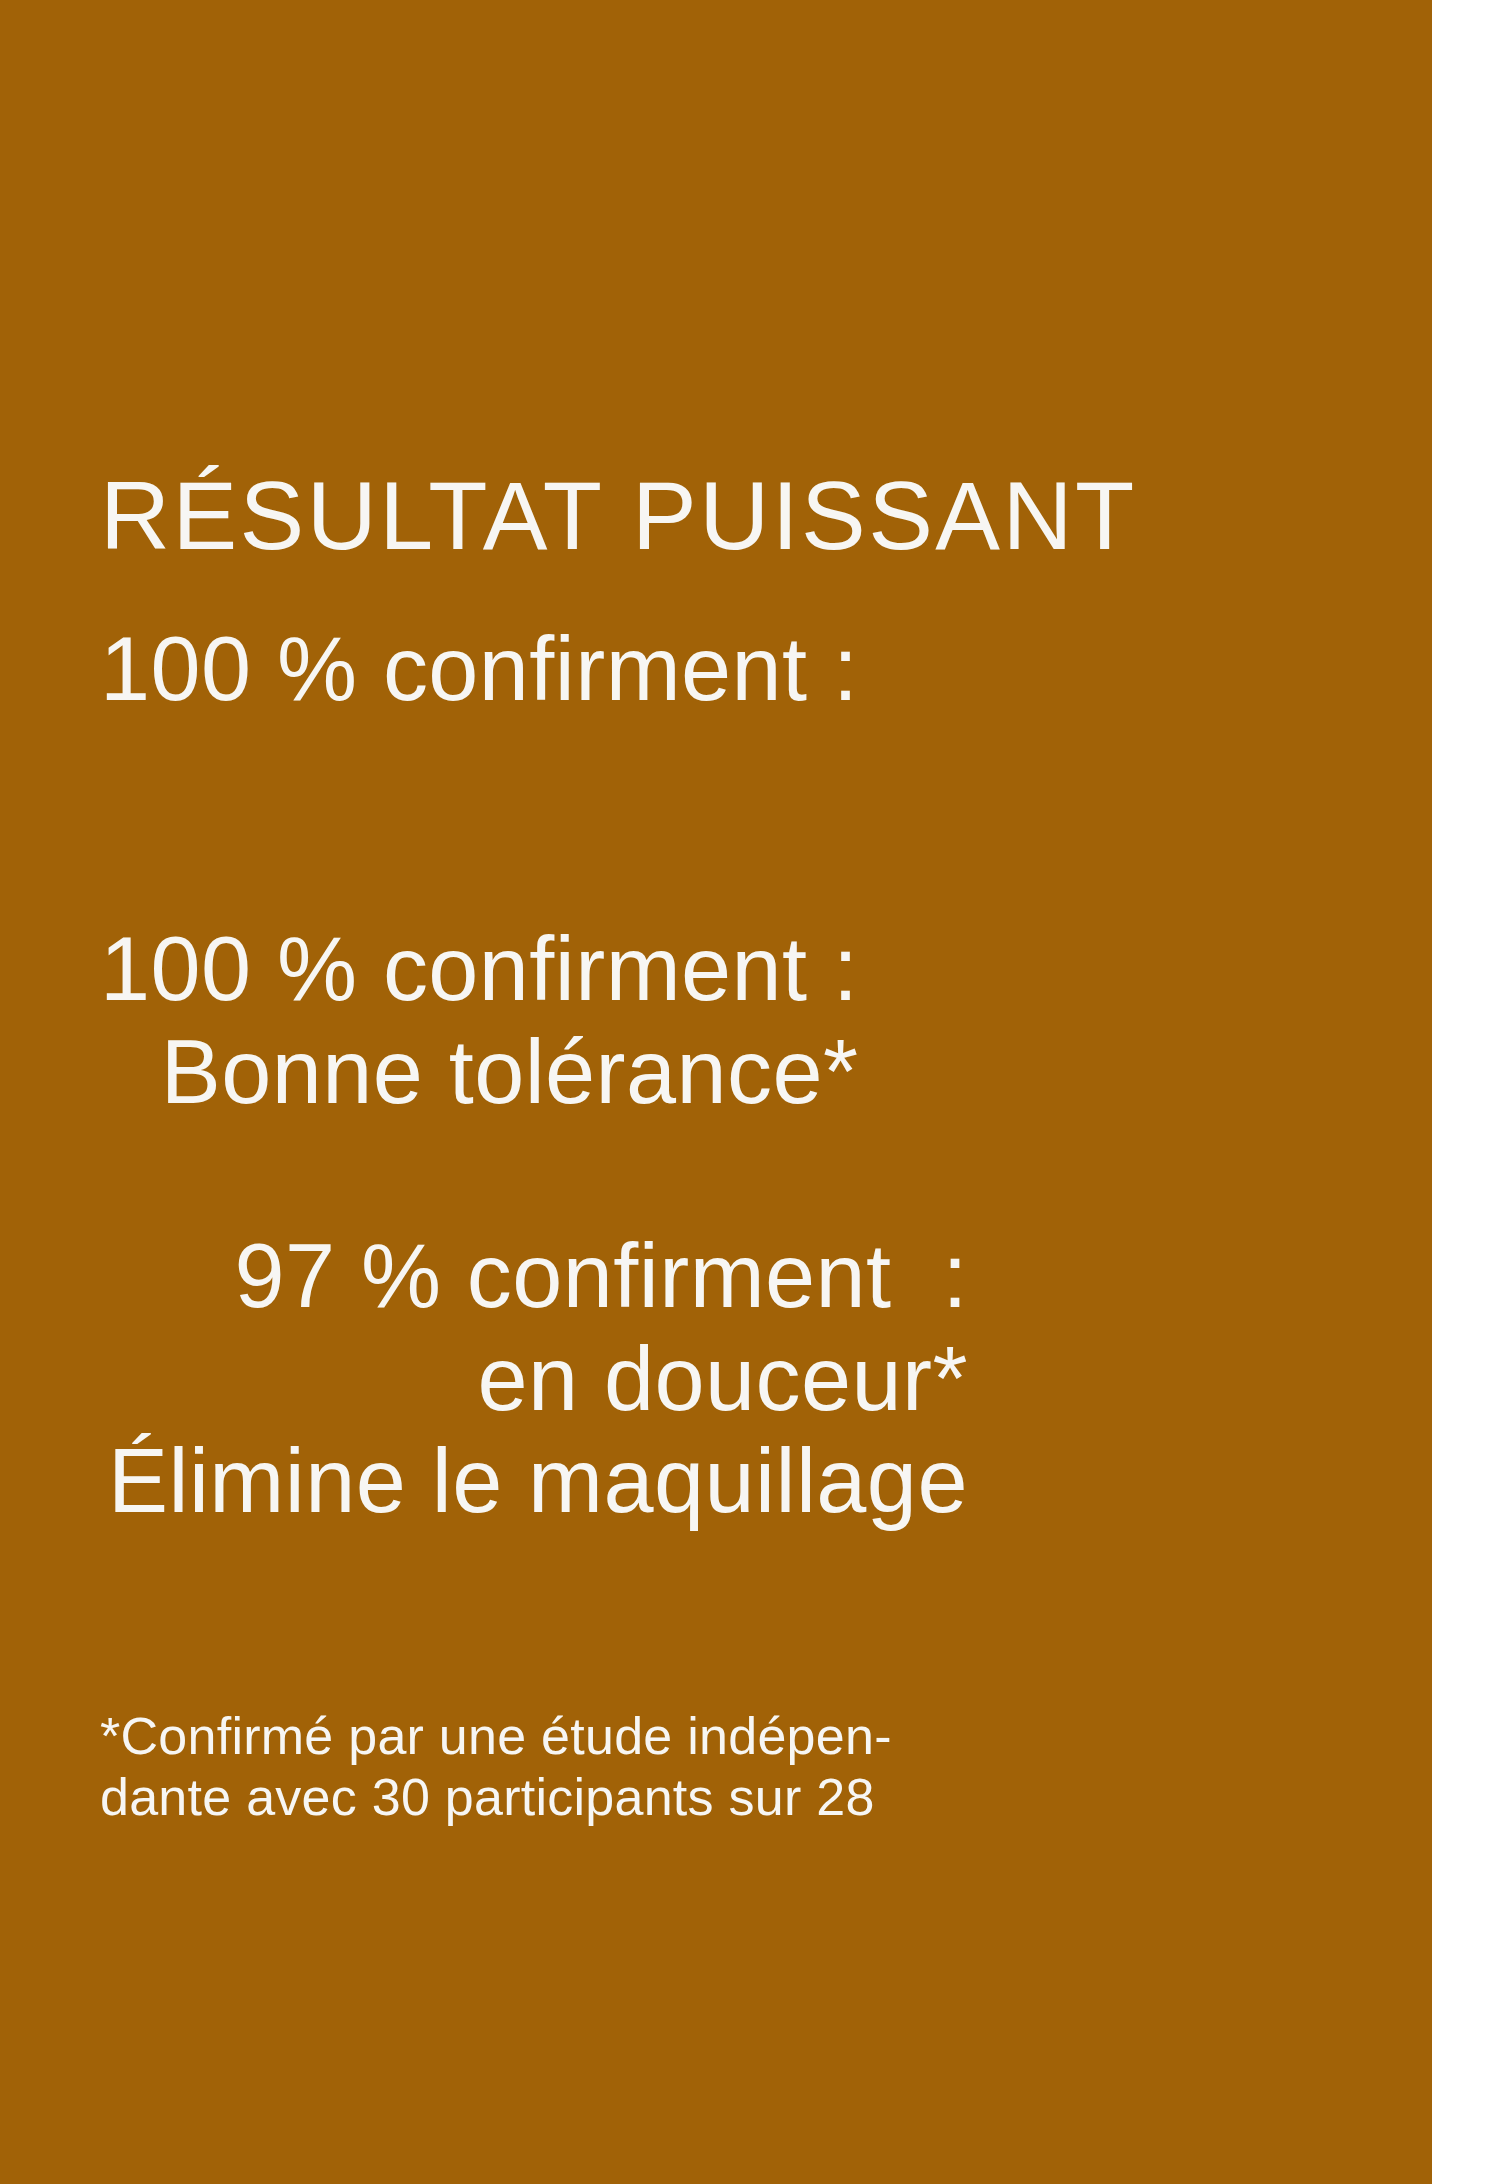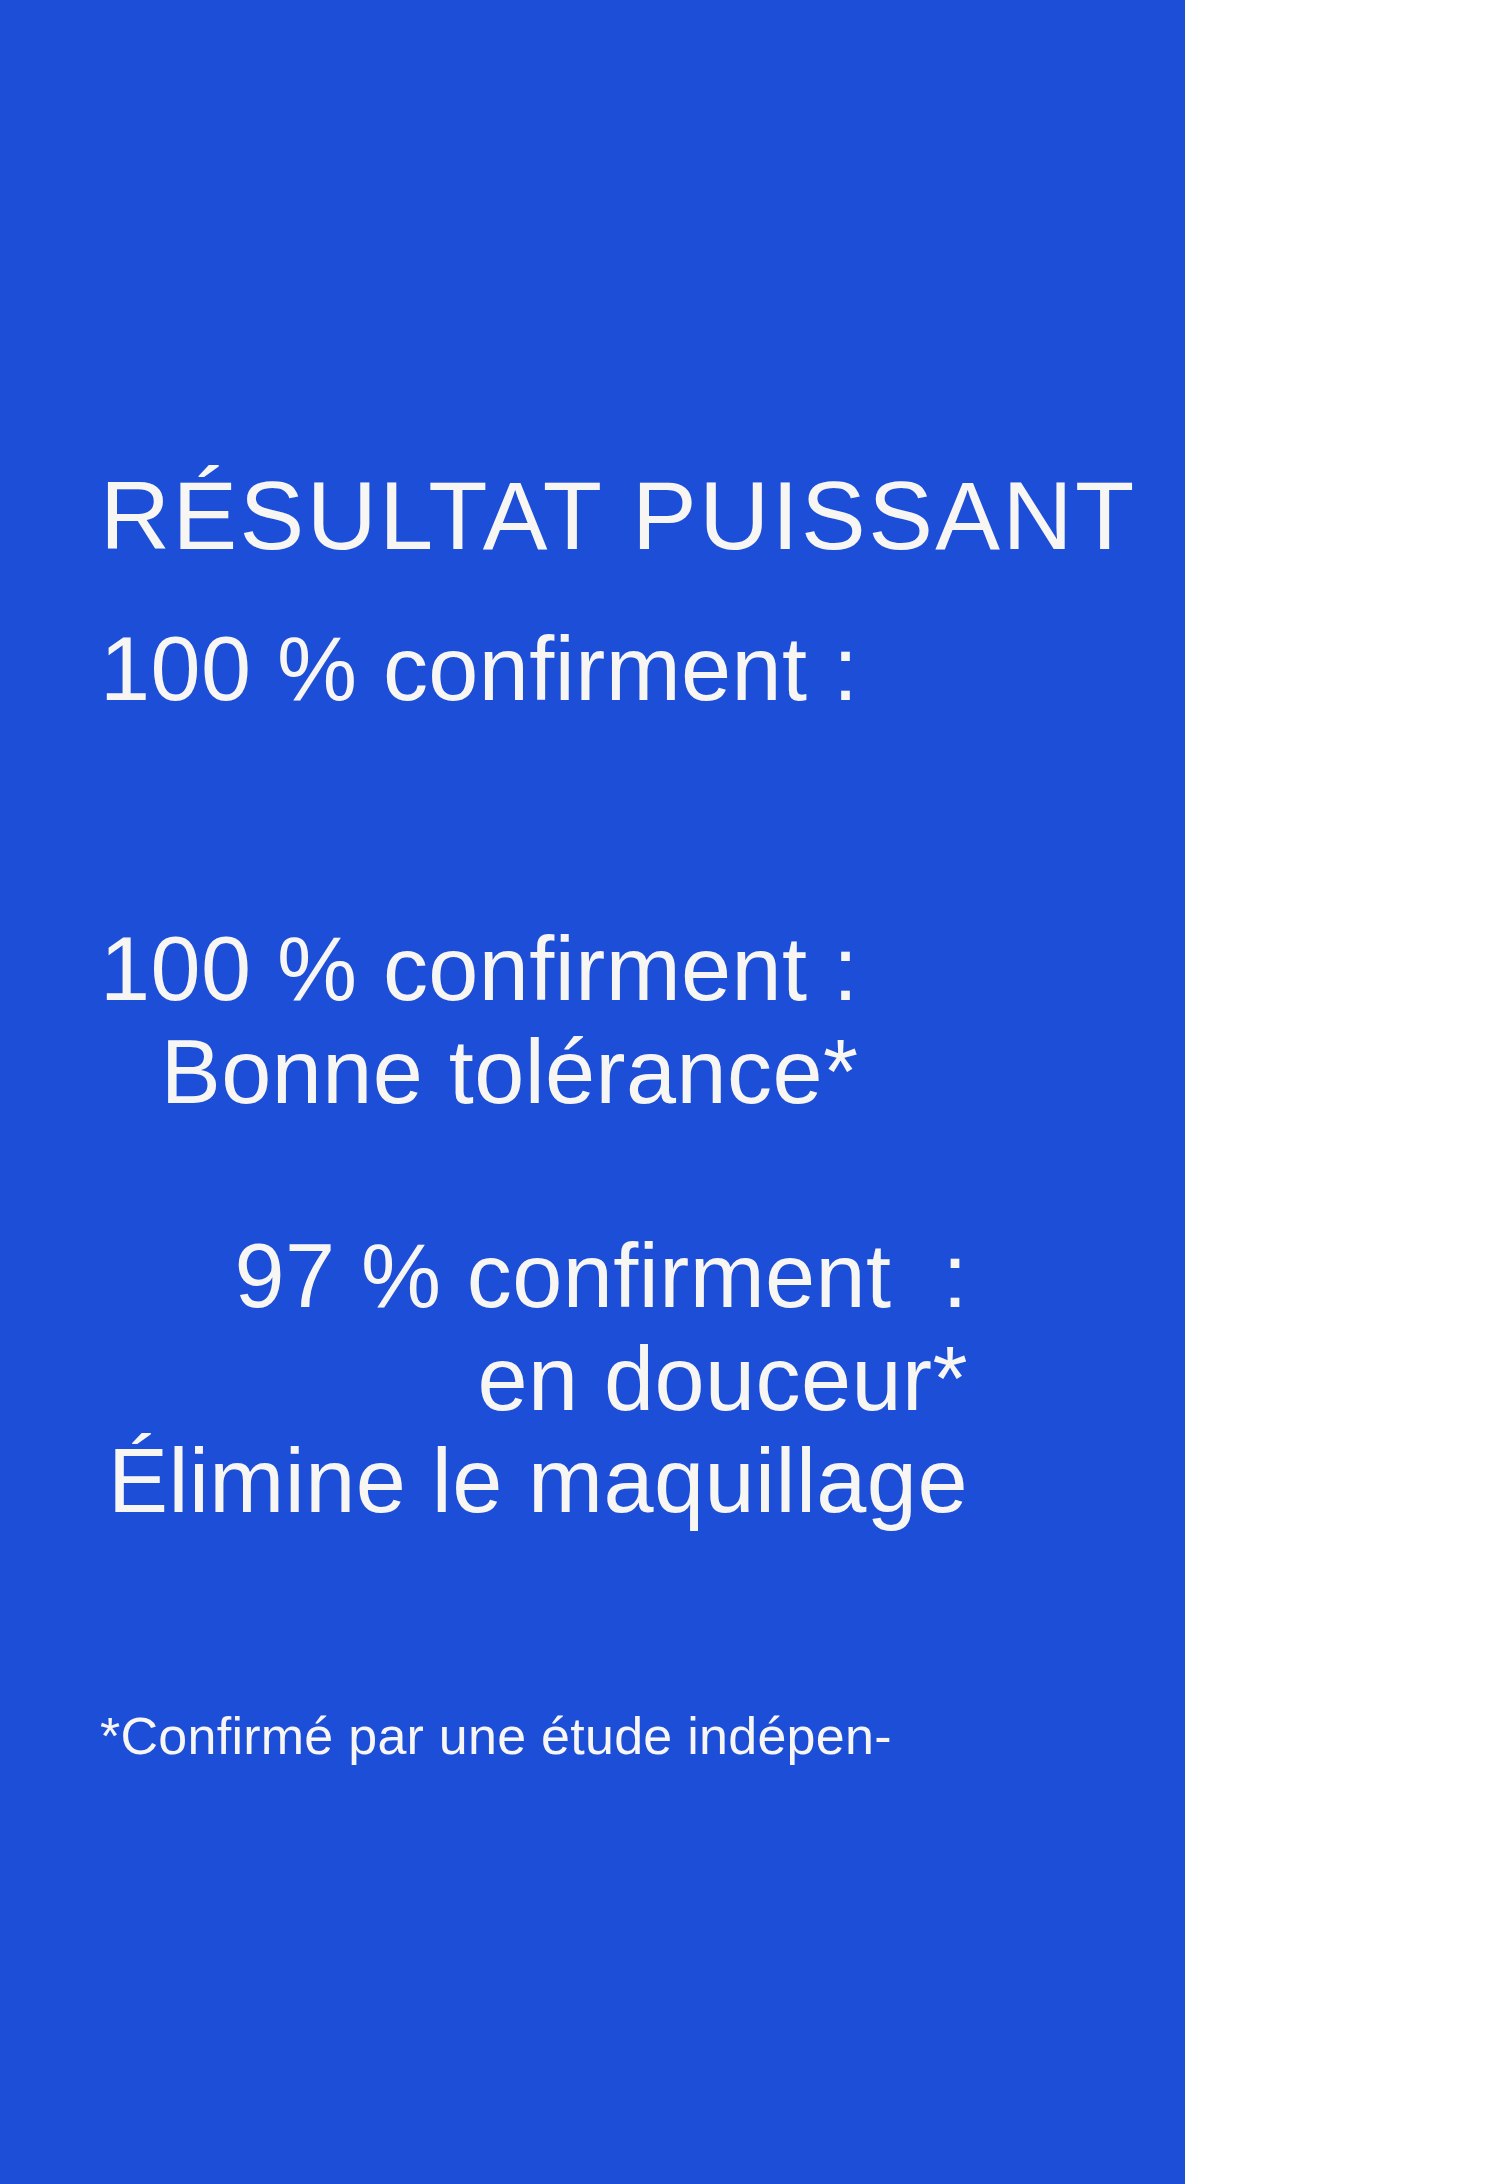--- a/index.html
+++ b/index.html
@@ -1,23 +1,23 @@
 <!DOCTYPE html>
 <html><head>
 <meta charset="utf-8">
 <style>
   html, body {
     margin: 0;
     padding: 0;
   }
   .canvas {
     position: relative;
-    width: 1185px;
+    width: 1432px;
     height: 2184px;
-    background: #1d4ed8;
+    background: #a16207;
     font-family: "Liberation Sans", "DejaVu Sans", sans-serif;
     color: #f7f6f3;
     overflow: hidden;
   }
   .heading {
     position: absolute;
     left: 100px;
     top: 398px;
     font-size: 97px;
     font-weight: 400;
@@ -70,15 +70,16 @@
   </div>
 
   <div class="stat stat-3">
     <div class="stat-line">97 % confirment  :</div>
     <div class="stat-line">en douceur*</div>
     <div class="stat-line">Élimine le maquillage</div>
   </div>
 
   <div class="footnote">
     <div class="footnote-line">*Confirmé par une étude indépen-</div>
+    <div class="footnote-line">dante avec 30 participants sur 28</div>
   </div>
 
 </div>
 
 </body></html>

